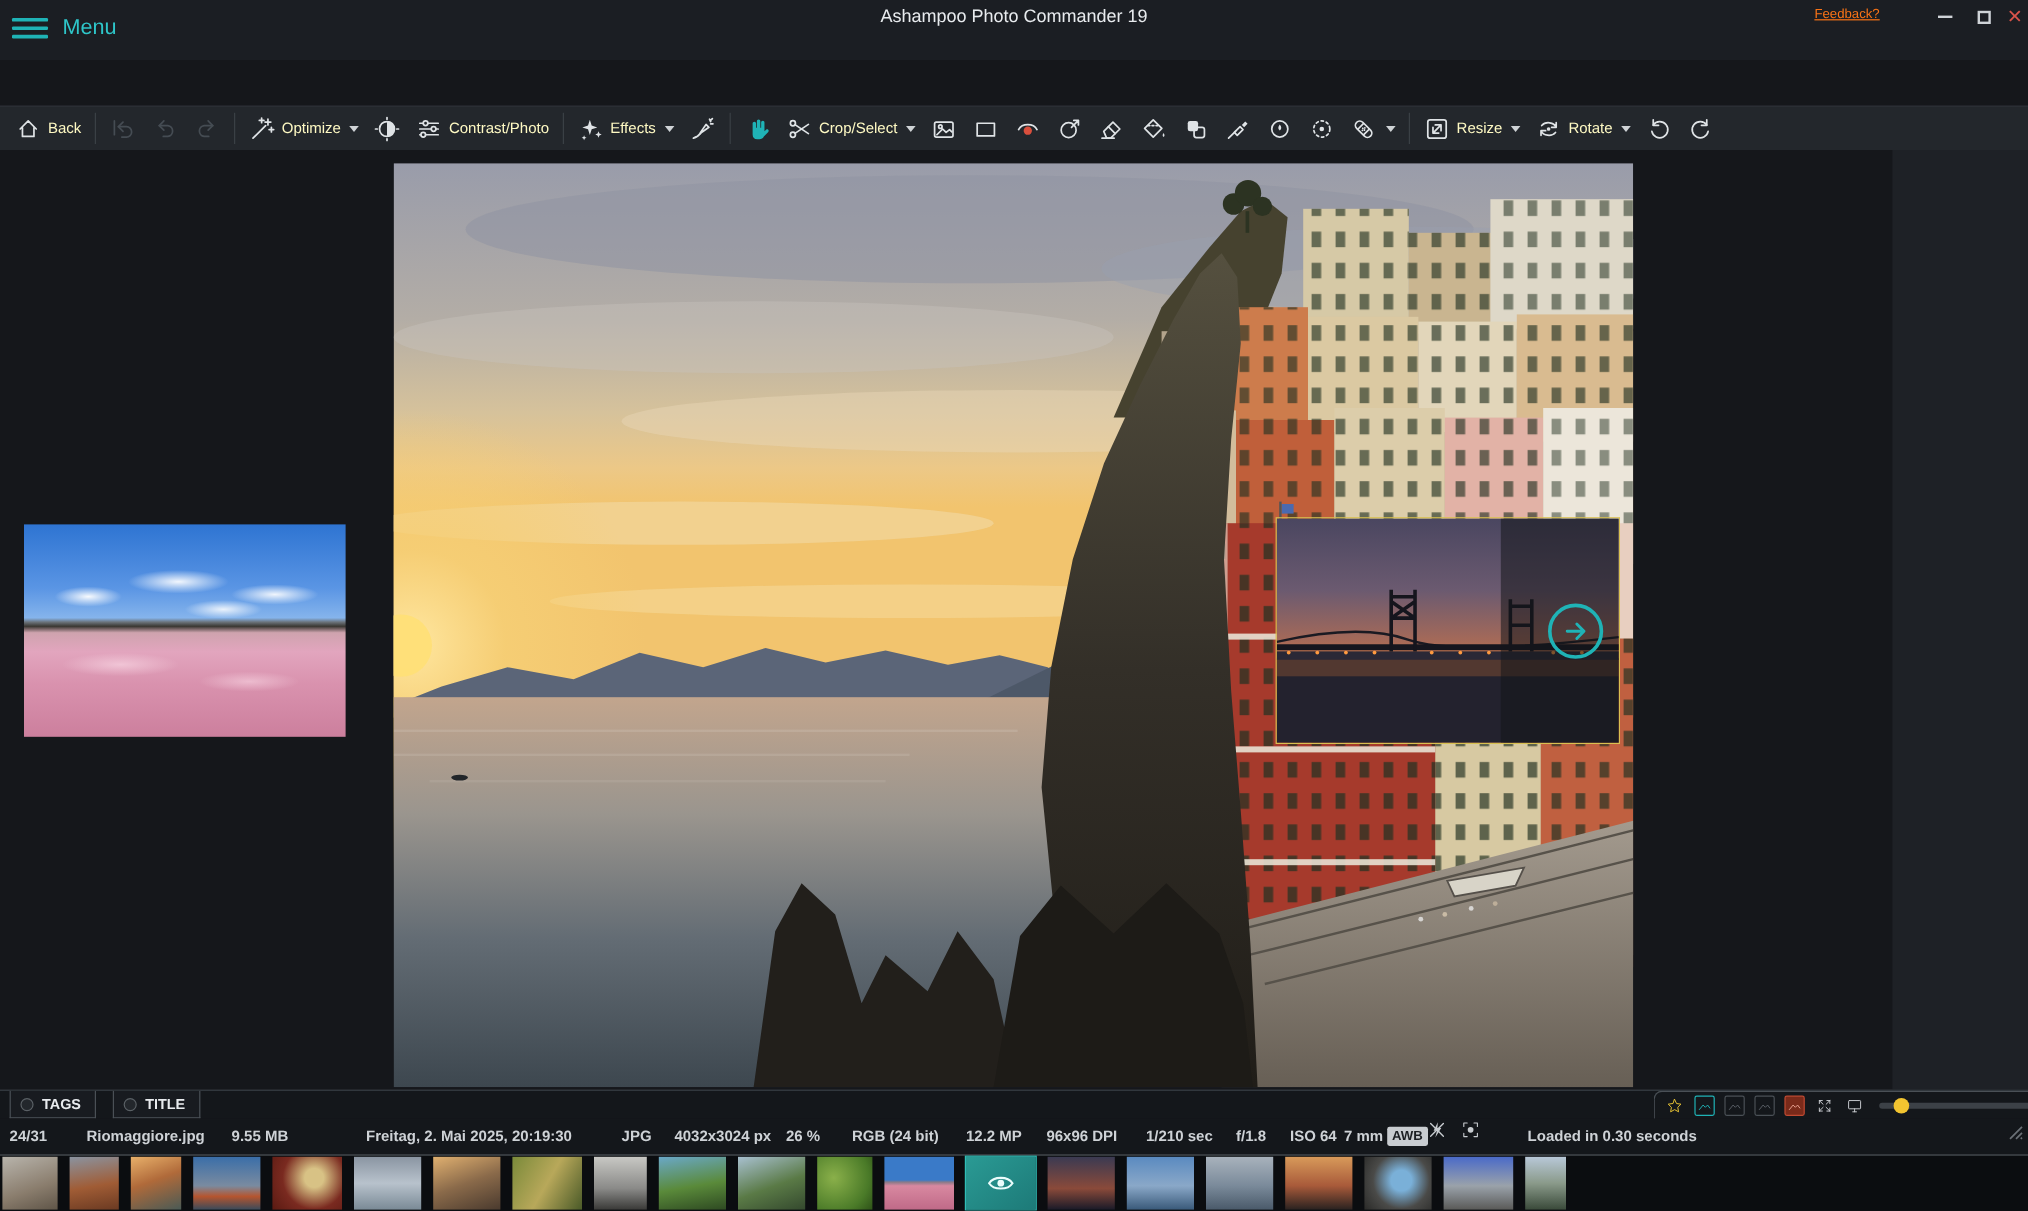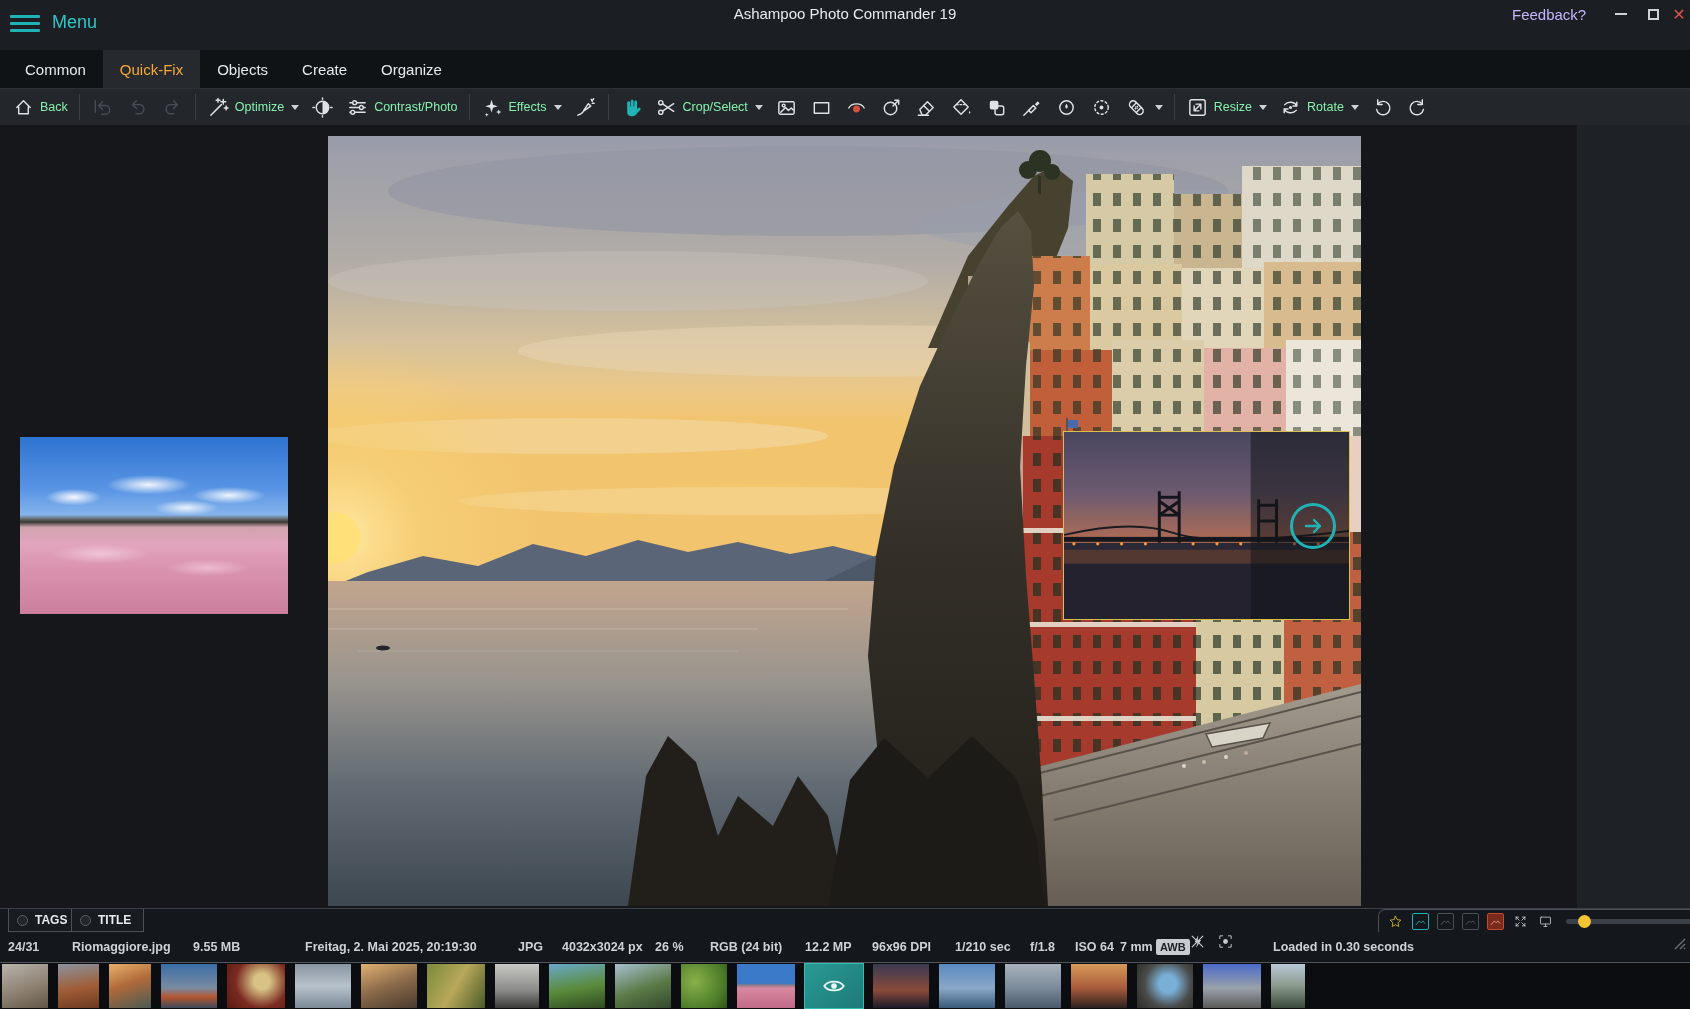--- a/index.html
+++ b/index.html
@@ -7,35 +7,35 @@
   body{font-family:"Liberation Sans","DejaVu Sans",sans-serif;color:#e2e6e9;}
   #app{position:relative;width:1690px;height:1009px;background:#15171b;overflow:hidden;}
 
   
   .titlebar{position:absolute;left:0;top:0;width:100%;height:50px;background:#1b1e23;padding-left:40px;}
   .hamburger{position:absolute;left:10px;top:15px;width:30px;height:20px;cursor:pointer;}
   .hamburger span{display:block;height:3px;background:#1fb3b6;margin-bottom:4px;border-radius:1px;}
   .menu-label{position:absolute;left:52px;top:12px;font-size:18px;color:#2ec6c9;}
   .app-title{position:absolute;left:0;right:0;top:5px;text-align:center;font-size:15px;color:#e8ebee;}
   .file-path{position:absolute;left:0;right:0;top:27px;text-align:center;font-size:12px;color:#8f959b;}
-  .feedback{position:absolute;left:1512px;top:6px;font-size:15px;color:#c4b5fd;cursor:pointer;}
+  .feedback{position:absolute;left:1512px;top:6px;font-size:11px;color:#f97316;text-decoration:underline;cursor:pointer;}
   .winbtn{position:absolute;top:4px;width:26px;height:20px;display:flex;align-items:center;justify-content:center;cursor:pointer;}
   .btn-min{left:1608px;} .btn-min i{display:block;width:12px;height:2px;background:#cfd3d7;}
   .btn-max{left:1640px;} .btn-max i{display:block;width:11px;height:11px;border:2px solid #cfd3d7;}
   .btn-close{left:1666px;color:#d9534a;font-size:16px;font-weight:bold;}
 
   
   .tabrow{position:absolute;left:0;top:50px;width:100%;height:38px;background:#101316;display:flex;align-items:stretch;padding-left:8px;}
   .tab{padding:0 17px;display:flex;align-items:center;font-size:15px;color:#e6e9eb;cursor:pointer;}
   .tab.active{background:#26292e;color:#f5a93b;}
 
   
   .toolbar{position:absolute;left:0;top:88px;width:100%;height:37px;background:#23272c;border-top:1px solid #2d3137;display:flex;align-items:center;padding:0 6px;}
   .tbtn{display:flex;align-items:center;gap:5px;padding:0 6px;height:30px;border-radius:3px;cursor:pointer;white-space:nowrap;}
-  .tbtn .lbl{font-size:12.5px;color:#86efac;}
+  .tbtn .lbl{font-size:12.5px;color:#fef9c3;}
   .caret{width:0;height:0;border-left:4px solid transparent;border-right:4px solid transparent;border-top:5px solid #cfd3d6;margin-left:2px;}
   .tb-sep{width:1px;height:26px;background:#3a4045;margin:0 5px;flex:none;}
   svg.i{width:23px;height:23px;stroke:#dfe3e6;fill:none;stroke-width:1.5;stroke-linecap:round;stroke-linejoin:round;flex:none;}
   svg.i.dis{stroke:#454c53;}
   svg.i .f{fill:#dfe3e6;stroke:none;}
   svg.i .teal{fill:#1fb3b6;stroke:none;}
   svg.i .red{fill:#d94f3d;stroke:none;}
 
   
   .main{position:absolute;left:0;top:125px;width:100%;height:783px;background:#15171b;}
@@ -54,21 +54,21 @@
   .prev-right{position:absolute;left:1063px;top:306px;width:287px;height:189px;border:1px solid #d8c050;}
   .prev-right svg{display:block;width:100%;height:100%;}
   .next-btn{position:absolute;left:1290px;top:378px;width:46px;height:46px;border:3px solid #1fb3b6;border-radius:50%;display:flex;align-items:center;justify-content:center;cursor:pointer;}
   .next-btn svg{width:24px;height:24px;stroke:#1fb3b6;stroke-width:2.4;fill:none;stroke-linecap:round;stroke-linejoin:round;}
 
   
   .tagsrow{position:absolute;left:0;top:908px;width:100%;height:24px;background:#14171b;border-top:1px solid #3a4046;}
   .ttab{position:absolute;top:0;height:23px;display:flex;align-items:center;gap:7px;padding:0 12px 0 8px;border:1px solid #4a5056;border-top:none;background:#181b20;cursor:pointer;}
   .ttab .dot{width:11px;height:11px;border-radius:50%;border:1px solid #5a6065;background:#23272c;}
   .ttab .tl{font-size:12px;font-weight:bold;color:#e8ebee;}
-  .ttab.tags{left:8px;} .ttab.title{left:71px;justify-content:flex-end;}
+  .ttab.tags{left:8px;} .ttab.title{left:94px;justify-content:flex-end;}
   .rcluster{position:absolute;left:1378px;top:0;width:312px;height:24px;border-top:1px solid #4a5056;border-left:1px solid #4a5056;border-top-left-radius:7px;display:flex;align-items:center;gap:8px;padding-left:8px;}
   .mini{width:17px;height:17px;border-radius:2px;display:flex;align-items:center;justify-content:center;cursor:pointer;flex:none;}
   .mini svg{width:15px;height:15px;fill:none;stroke-width:1.3;stroke-linecap:round;stroke-linejoin:round;}
   .slider{position:relative;width:128px;height:5px;background:#3c4147;border-radius:3px;cursor:pointer;flex:none;margin-left:4px;}
   .slider .knob{position:absolute;left:12px;top:-4px;width:13px;height:13px;border-radius:50%;background:#f2c430;}
 
   
   .statusbar{position:absolute;left:0;top:932px;width:100%;height:30px;background:#14171b;font-size:12.5px;color:#ced2d6;}
   .statusbar span{position:absolute;top:0;line-height:30px;white-space:nowrap;font-weight:bold;}
   .awb{top:7px!important;line-height:16px!important;background:#c8ccd0;color:#1c1f23;font-size:11px;font-weight:bold;padding:0 4px;border-radius:2px;}
@@ -99,27 +99,20 @@
     <div class="feedback">Feedback?</div>
     <div class="winbtn btn-min">
         <i></i>
       </div>
     <div class="winbtn btn-max">
         <i></i>
       </div>
     <div class="winbtn btn-close">✕</div>
   </div>
 
-  <div class="tabrow">
-    <div class="tab">Common</div>
-    <div class="tab active">Quick-Fix</div>
-    <div class="tab">Objects</div>
-    <div class="tab">Create</div>
-    <div class="tab">Organize</div>
-  </div>
 
   <div class="toolbar">
     <div class="tbtn">
       <svg class="i" viewBox="0 0 24 24">
           <path d="M5 12 L12 5 L19 12 M7 11 V18.5 H17 V11"></path>
         </svg>
       <span class="lbl">Back</span>
     </div>
     <div class="tb-sep"></div>
     <div class="tbtn">

